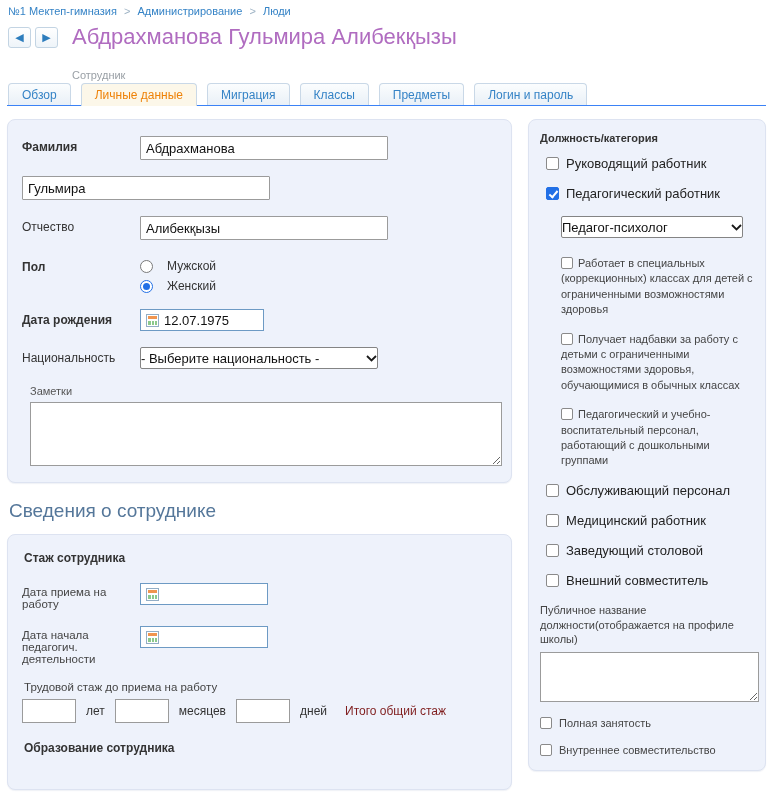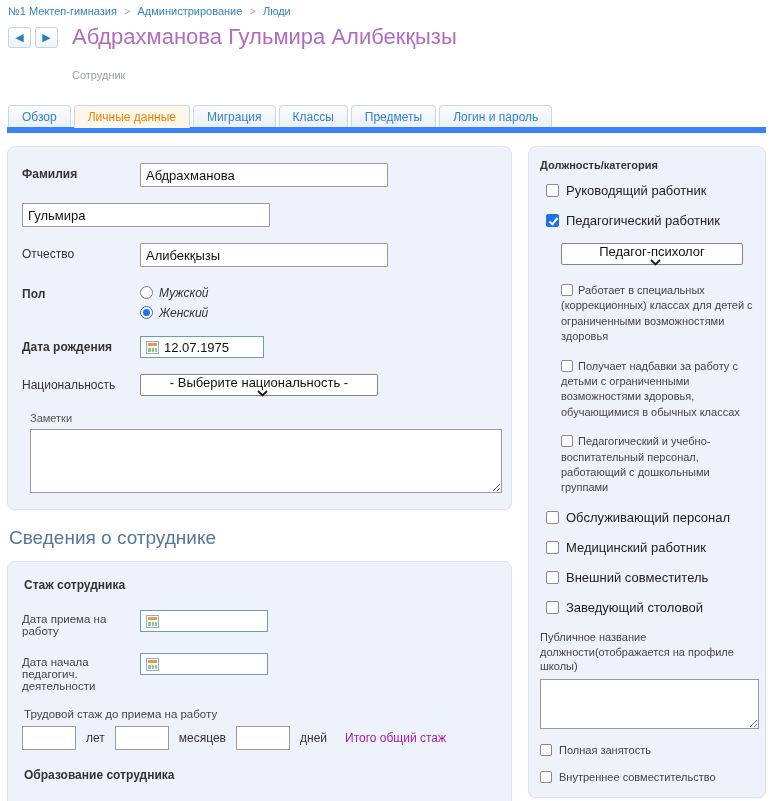--- a/index.html
+++ b/index.html
@@ -10,67 +10,67 @@
   .breadcrumb .sep{color:#9db2c4;margin:0 4px;}
   .titlebar{display:flex;align-items:flex-start;padding:7px 0 0 8px;}
   .nav-arrows{display:flex;gap:4px;margin-top:3px;}
   .nav-btn{width:23px;height:21px;border:1px solid #c3d4e3;border-radius:3px;
     background:linear-gradient(#ffffff,#eef4f9);display:flex;align-items:center;justify-content:center;
     font-size:11px;color:#2d7dbd;cursor:pointer;padding:0;}
   .title-wrap{margin-left:14px;}
   .page-title{font-size:22px;font-weight:normal;color:#b06cc0;margin:0;line-height:25px;}
   .subtitle{font-size:11px;color:#9aa0a6;margin-top:20px;}
   
-  .tabbar{display:flex;gap:3px;margin:24px 7px 0 7px;border-bottom:6px solid #3b82f6;padding-left:1px;}
+  .tabbar{display:flex;gap:10px;margin:2px 7px 0 7px;border-bottom:1px solid #3b82f6;padding-left:1px;}
   .tab{font-size:12px;color:#3583c6;background:linear-gradient(#fbfdfe,#e9f0f7);
     border:1px solid #c9d8e7;border-bottom:none;border-radius:4px 4px 0 0;
     padding:4px 13px 3px 13px;cursor:pointer;white-space:nowrap;}
   .tab.active{background:#fcf7e9;color:#ee8208;font-weight:normal;margin-bottom:-1px;padding-bottom:4px;}
   
   .main{display:flex;gap:16px;padding:13px 7px 0 7px;align-items:flex-start;}
   .col-left{width:505px;flex:none;}
   .col-right{width:238px;flex:none;}
   .panel{background:#eef2fb;border:1px solid #dde3f1;border-radius:8px;box-shadow:0 1px 1px rgba(120,140,180,.12);}
   
   .p1{padding:16px 16px 6px 14px;}
   .f-row{display:flex;margin-bottom:16px;}
   .f-label{width:118px;flex:none;font-size:12px;color:#333;padding-top:4px;}
   .f-label.b{font-weight:bold;}
   .ti{width:236px;height:18px;border:1px solid #9b9b9b;border-radius:1px;font-size:13px;
     padding:2px 5px;font-family:inherit;color:#111;background:#fff;}
   .radio-stack{display:flex;flex-direction:column;gap:6px;padding-top:3px;}
-  .radio-opt{display:flex;align-items:flex-start;gap:6px;font-size:12px;color:#333;cursor:pointer;font-style:italic;}
+  .radio-opt{display:flex;align-items:center;gap:14px;font-size:12px;color:#333;cursor:pointer;}
   .radio{width:13px;height:13px;border:1px solid #7a7a7a;border-radius:50%;background:#fff;box-sizing:border-box;flex:none;position:relative;}
   .radio.on{border-color:#2270e6;}
   .radio.on::after{content:"";position:absolute;left:2px;top:2px;right:2px;bottom:2px;background:#2270e6;border-radius:50%;}
   .datebox{display:flex;align-items:center;gap:5px;border:1px solid #6d9ac4;background:#fff;
     height:20px;padding:0 5px;font-size:13px;color:#111;}
   .datebox.filled{width:112px;}
   .datebox.empty{width:116px;}
   .cal{width:13px;height:13px;border:1px solid #93aec6;background:#fff;display:inline-block;position:relative;flex:none;box-sizing:border-box;}
   .cal::before{content:"";position:absolute;top:1px;left:1px;right:1px;height:3px;background:#f0954f;}
   .cal::after{content:"";position:absolute;left:1px;right:1px;top:6px;bottom:1px;
     background:linear-gradient(90deg,#8cc98c 0 3px,#fff 3px 4px,#8cc98c 4px 6px,#fff 6px 7px,#8cc98c 7px 10px);}
   .select{height:22px;border:1px solid #848484;border-radius:2px;background:#fff;display:flex;
-    align-items:center;justify-content:space-between;padding:0 17px;font-size:13px;color:#111;cursor:pointer;box-sizing:border-box;flex-direction:column;}
+    align-items:center;justify-content:space-between;padding:0 0;font-size:13px;color:#111;cursor:pointer;box-sizing:border-box;}
   .sel-nat{width:238px;}
   .chev{flex:none;margin-left:6px;}
   .notes-label{font-size:11px;color:#555;margin:2px 0 5px 8px;}
   .ta{border:1px solid #9b9b9b;background:#fff;font-family:inherit;font-size:13px;resize:both;}
   .ta-notes{width:466px;height:58px;margin-left:8px;display:block;}
   
   .section-heading{font-size:19px;color:#55779a;font-weight:normal;margin:17px 0 12px 2px;}
   
   .p2{padding:14px 16px 16px 14px;}
   .blk-title{font-size:12px;font-weight:bold;color:#333;margin:2px 0 18px 2px;}
   .f-label.sm{font-size:11.5px;padding-top:3px;color:#444;}
   .stazh-label{font-size:11.5px;color:#444;margin:4px 0 6px 2px;}
   .stazh-row{display:flex;align-items:center;gap:10px;font-size:12px;color:#333;margin-bottom:18px;}
   .sm-in{width:44px;height:18px;border:1px solid #9b9b9b;font-size:13px;padding:2px 4px;font-family:inherit;background:#fff;}
-  .total-lbl{margin-left:8px;color:#a21caf;}
+  .total-lbl{margin-left:8px;color:#7f1d1d;}
   .edu-title{margin-top:4px;}
   .cb{display:inline-block;width:13px;height:13px;border:1px solid #8a8a8a;border-radius:2px;
     background:#fff;box-sizing:border-box;position:relative;vertical-align:-2px;flex:none;cursor:pointer;}
   .cb.on{background:#2270e6;border-color:#2270e6;}
   .cb.on::after{content:"";position:absolute;left:4px;top:1px;width:3px;height:7px;
     border:solid #fff;border-width:0 2px 2px 0;transform:rotate(40deg);}
   
   .p3{padding:12px 10px 14px 10px;font-size:12px;}
   .p3-title{font-size:11px;font-weight:bold;color:#333;margin:0 0 12px 1px;}
   .big-cb{display:flex;align-items:center;gap:7px;font-size:13px;color:#222;margin:0 0 15px 7px;cursor:pointer;}
@@ -241,26 +241,26 @@
         <span>Обслуживающий персонал</span>
       </div>
 
       <div class="big-cb">
         <span class="cb"></span>
         <span>Медицинский работник</span>
       </div>
 
       <div class="big-cb">
         <span class="cb"></span>
+        <span>Заведующий столовой</span>
+      </div>
+
+      <div class="big-cb">
+        <span class="cb"></span>
         <span>Внешний совместитель</span>
-      </div>
-
-      <div class="big-cb">
-        <span class="cb"></span>
-        <span>Заведующий столовой</span>
       </div>
 
       <div class="pub-label">Публичное название должности(отображается на профиле школы)</div>
       <textarea class="ta ta-pub" style=""></textarea>
 
       <div class="small-cb">
         <span class="cb"></span>
         <span>Полная занятость</span>
       </div>
 

